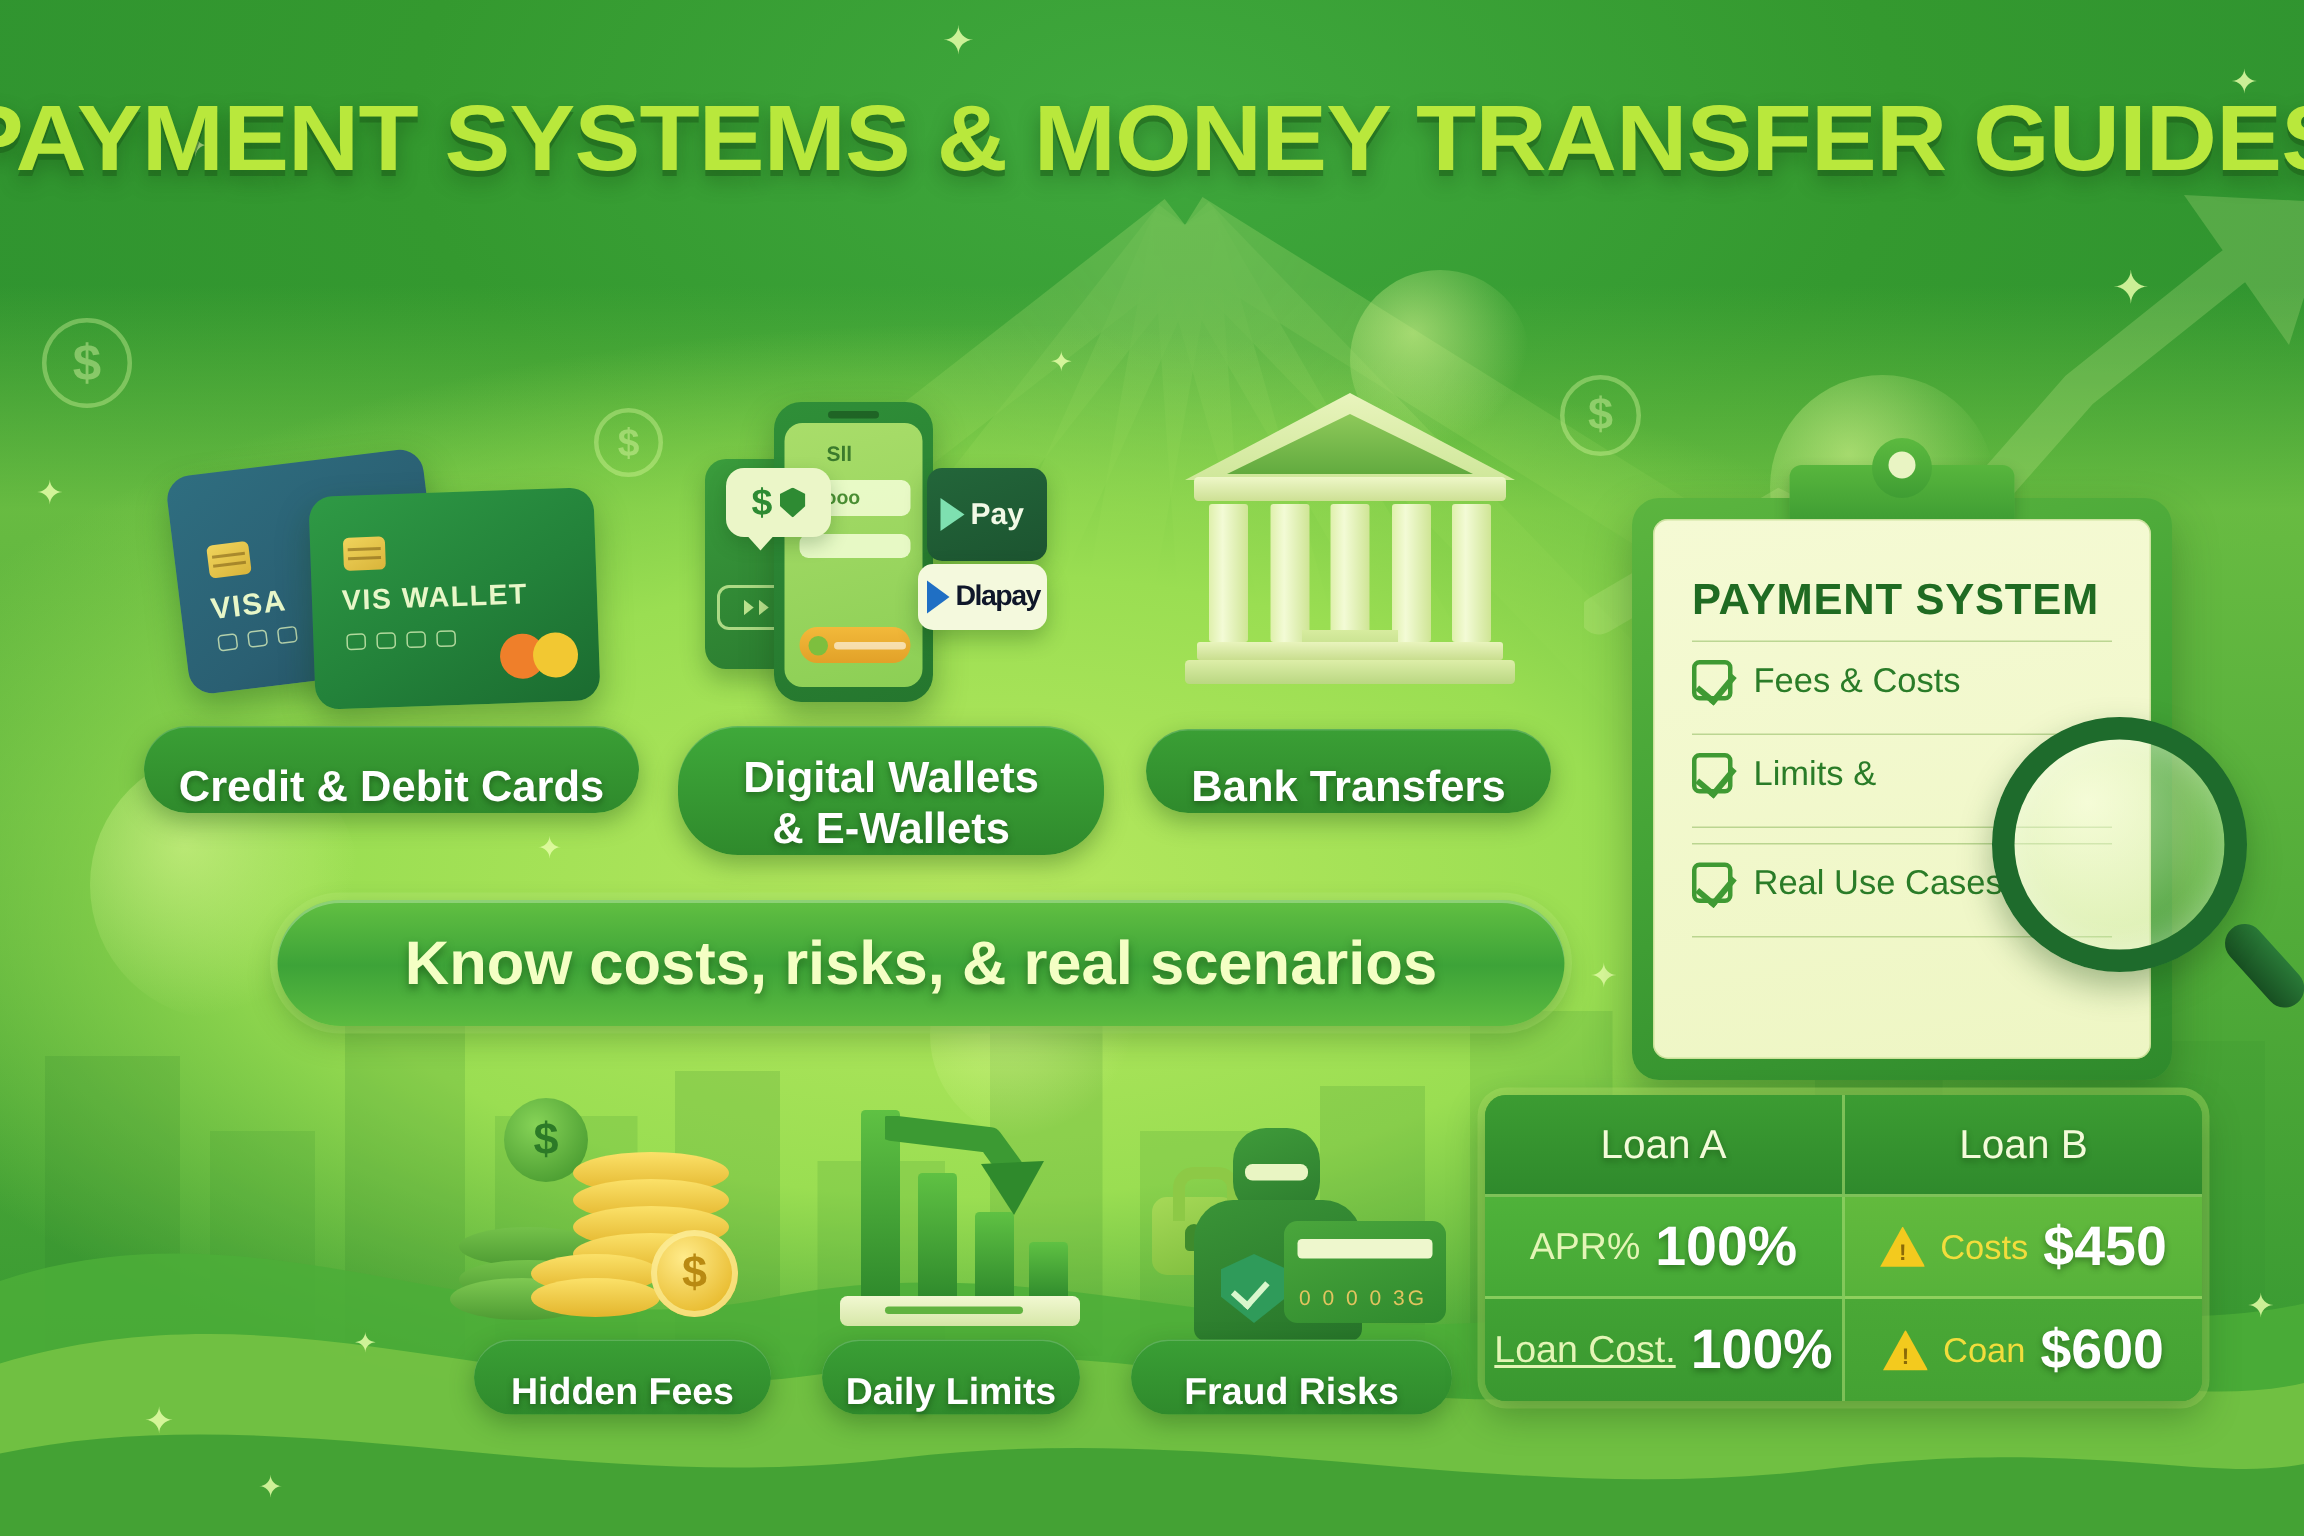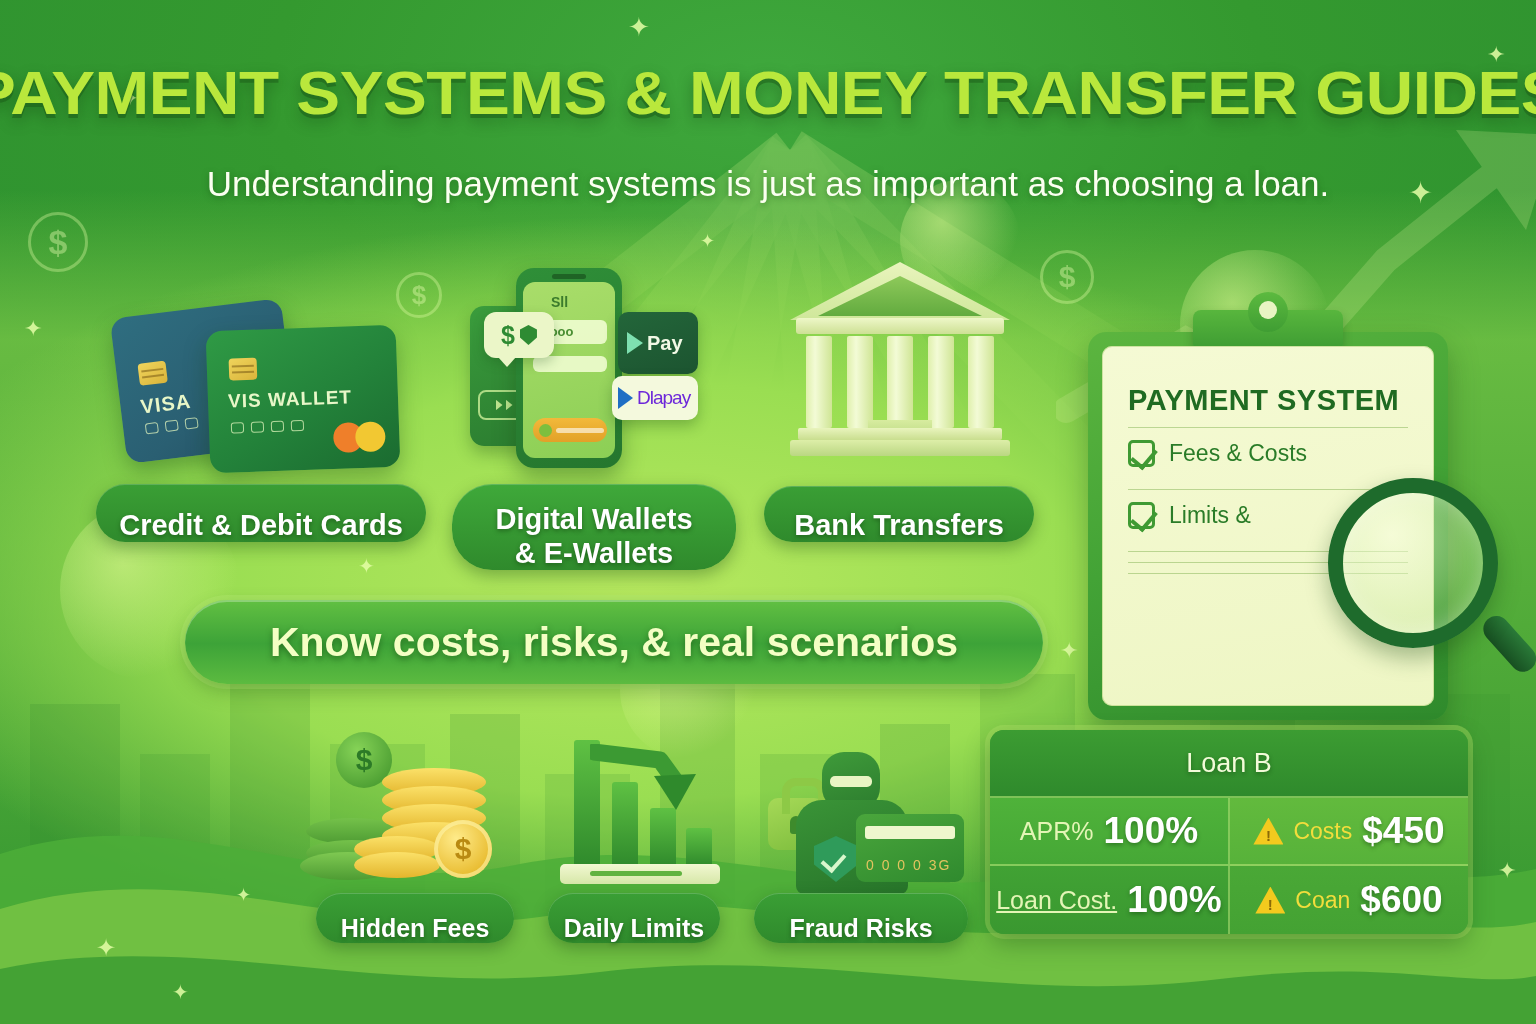--- a/index.html
+++ b/index.html
@@ -217,21 +217,21 @@
   }
   .paybadge.gpay b { color: #f2f9e6; font-size: 20px; font-weight: bold; }
   .paybadge.dpay {
     left: 142px; top: 108px; width: 86px; height: 44px; padding-left: 6px;
     background: #f4f9dd;
   }
   .paybadge.dpay .tri {
     width: 0; height: 0; border-left: 15px solid #1f6fc4;
     border-top: 11px solid transparent; border-bottom: 11px solid transparent;
   }
-  .paybadge.dpay b { color: #6d28d9; font-size: 19px; font-weight: normal; letter-spacing: -1px; text-align: center; }
+  .paybadge.dpay b { color: #0f172a; font-size: 19px; font-weight: bold; letter-spacing: -1px; text-align: center; }
 
   
   .bank { position: absolute; left: 790px; top: 262px; width: 220px; height: 200px; }
   .bank .roof {
     position: absolute; left: 0; top: 0; width: 220px; height: 58px;
     background: linear-gradient(180deg, #e9f4bd, #cfe79a);
     clip-path: polygon(50% 0, 100% 100%, 0 100%);
   }
   .bank .roof-in {
     position: absolute; left: 28px; top: 14px; width: 164px; height: 40px;
@@ -517,21 +517,20 @@
   <div class="sparkle" style="left:24px;   top:318px; font-size:22px;">✦</div>
   <div class="sparkle" style="left:358px;  top:556px; font-size:20px;">✦</div>
   <div class="sparkle" style="left:1060px; top:640px; font-size:22px;">✦</div>
   <div class="sparkle" style="left:96px;   top:936px; font-size:24px;">✦</div>
   <div class="sparkle" style="left:236px;  top:886px; font-size:18px;">✦</div>
   <div class="sparkle" style="left:172px;  top:982px; font-size:20px;">✦</div>
   <div class="sparkle" style="left:1498px; top:860px; font-size:22px;">✦</div>
   <div class="sparkle" style="left:700px;  top:232px; font-size:18px;">✦</div>
 
   <div class="title">PAYMENT SYSTEMS &amp; MONEY TRANSFER GUIDES</div>
-  <div class="subtitle">Understanding payment systems is just as important as choosing a loan.</div>
 
   <div class="cards-wrap">
     <div class="card card-back">
       <div class="chip" style="left:22px; top:48px;"></div>
       <div class="card-brand" style="left:20px; top:80px; font-size:20px;">VISA</div>
       <div class="card-dots" style="left:22px; top:108px;">
         <i></i>
           <i></i>
           <i></i>
       </div>
@@ -634,20 +633,24 @@
         <span class="cbox"></span>
         <span class="check-label">Fees &amp; Costs</span>
       </div>
       <div class="rule"></div>
       <div class="check-row">
         <span class="cbox"></span>
         <span class="check-label">Limits &amp;</span>
       </div>
       <div class="rule"></div>
       <div class="rule"></div>
+      <div class="check-row">
+        <span class="cbox"></span>
+        <span class="check-label">Real Use Cases</span>
+      </div>
       <div class="rule"></div>
     </div>
   </div>
 
   <div class="magnifier">
     <div class="mag-handle"></div>
     <div class="mag-ring"></div>
   </div>
 
   <div class="coins">
@@ -694,20 +697,23 @@
       <div class="digits">0 0 0 0 3G</div>
     </div>
   </div>
   <div class="pill pill-fraud">
     <span>Fraud Risks</span>
   </div>
 
   <div class="loan-table">
     <div class="lt-row">
       <div class="lt-cell lt-head">
+        <span class="lt-h">Loan A</span>
+      </div>
+      <div class="lt-cell lt-head">
         <span class="lt-h">Loan B</span>
       </div>
     </div>
     <div class="lt-row">
       <div class="lt-cell lt-left-1">
         <span class="lt-key">APR%</span>
         <span class="lt-val">100%</span>
       </div>
       <div class="lt-cell lt-right-1">
         <span class="warn-ico"></span>

